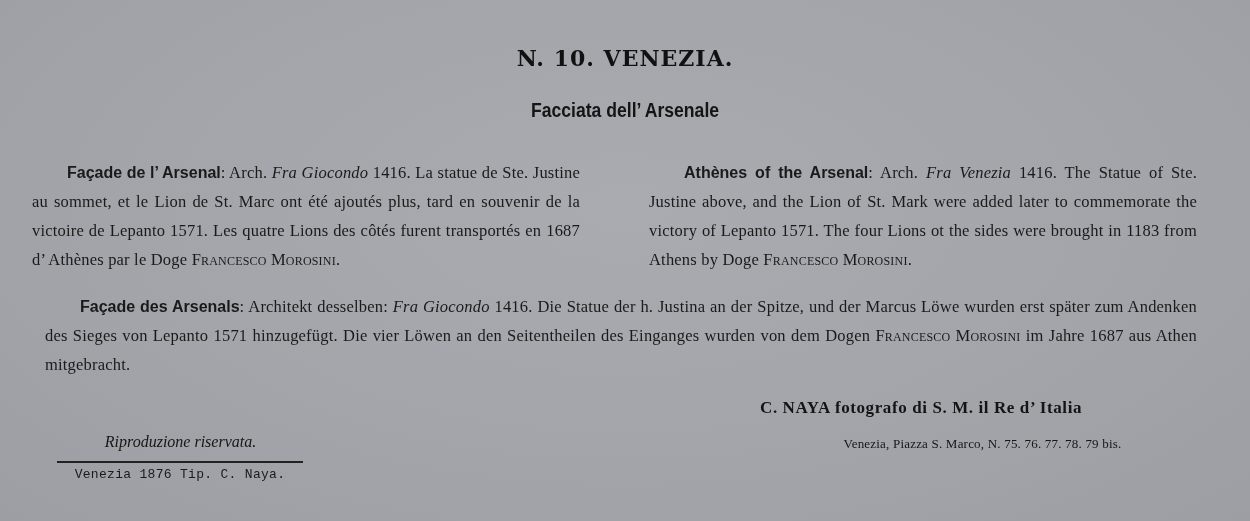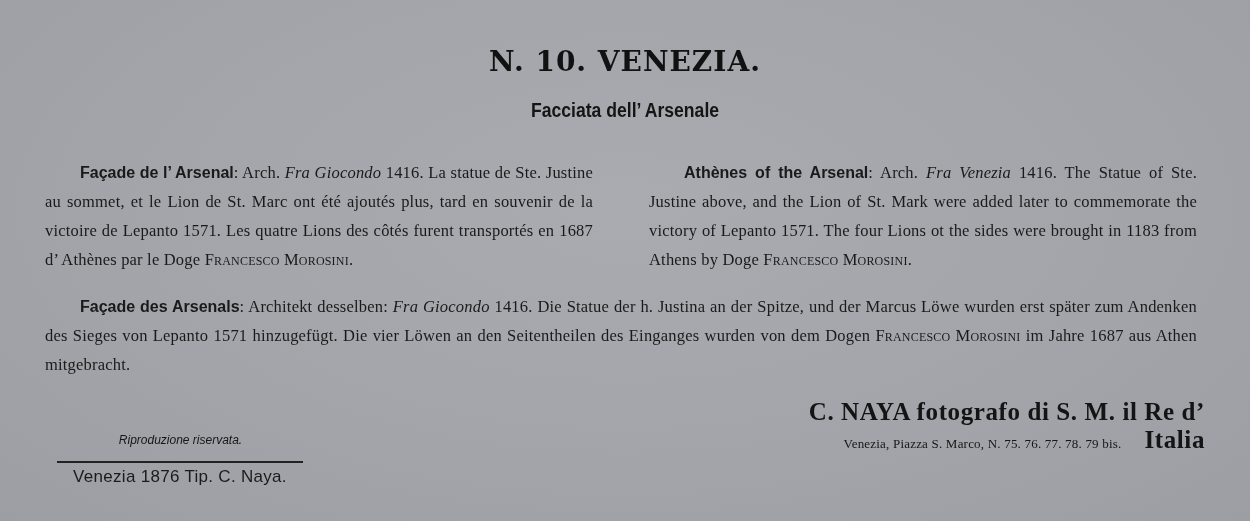--- a/index.html
+++ b/index.html
@@ -22,21 +22,21 @@
         radial-gradient(ellipse at 50% 40%, #a9abb1 0%, #a2a4aa 60%, #9c9ea4 100%);
     }
     .title {
       position: absolute;
       top: 45px;
       left: 0;
       width: 1250px;
       text-align: center;
       font-family: "DejaVu Serif", serif;
       font-weight: bold;
-      font-size: 28px;
+      font-size: 22px;
       letter-spacing: 1px;
       color: #111;
     }
     .subtitle {
       position: absolute;
       top: 99px;
       left: 0;
       width: 1250px;
       text-align: center;
       font-family: "Liberation Sans", sans-serif;
@@ -61,21 +61,21 @@
       letter-spacing: 0;
     }
     .para .it {
       font-style: italic;
     }
     .para .sc {
       font-variant: small-caps;
     }
     .fr {
       top: 158px;
-      left: 45px;
+      left: 32px;
       width: 548px;
       text-indent: 35px;
     }
     .en {
       top: 158px;
       left: 649px;
       width: 548px;
       text-indent: 35px;
     }
     .de {
@@ -83,53 +83,53 @@
       left: 45px;
       width: 1152px;
       text-indent: 35px;
     }
     .repro {
       position: absolute;
       top: 433px;
       left: 58px;
       width: 245px;
       text-align: center;
-      font-family: Liberation Sans, sans-serif;
+      font-family: Liberation Serif, serif;
       font-style: italic;
-      font-size: 12px;
+      font-size: 16px;
       color: #161616;
     }
     .rule {
       position: absolute;
       top: 461px;
       left: 57px;
       width: 246px;
       height: 2px;
       background: #222;
     }
     .imprint {
       position: absolute;
       top: 467px;
       left: 57px;
       width: 246px;
       text-align: center;
-      font-family: Liberation Sans, sans-serif;
-      font-size: 17px;
+      font-family: Liberation Mono, monospace;
+      font-size: 13px;
       color: #1b1b1b;
       letter-spacing: 0.3px;
     }
     .photographer {
       position: absolute;
       top: 398px;
       left: 760px;
       width: 445px;
-      text-align: right;
+      text-align: left;
       font-family: "Liberation Serif", serif;
       font-weight: bold;
-      font-size: 25px;
+      font-size: 17px;
       color: #141414;
       letter-spacing: 0.6px;
     }
     .address {
       position: absolute;
       top: 436px;
       left: 760px;
       width: 445px;
       text-align: center;
       font-family: "Liberation Serif", serif;

